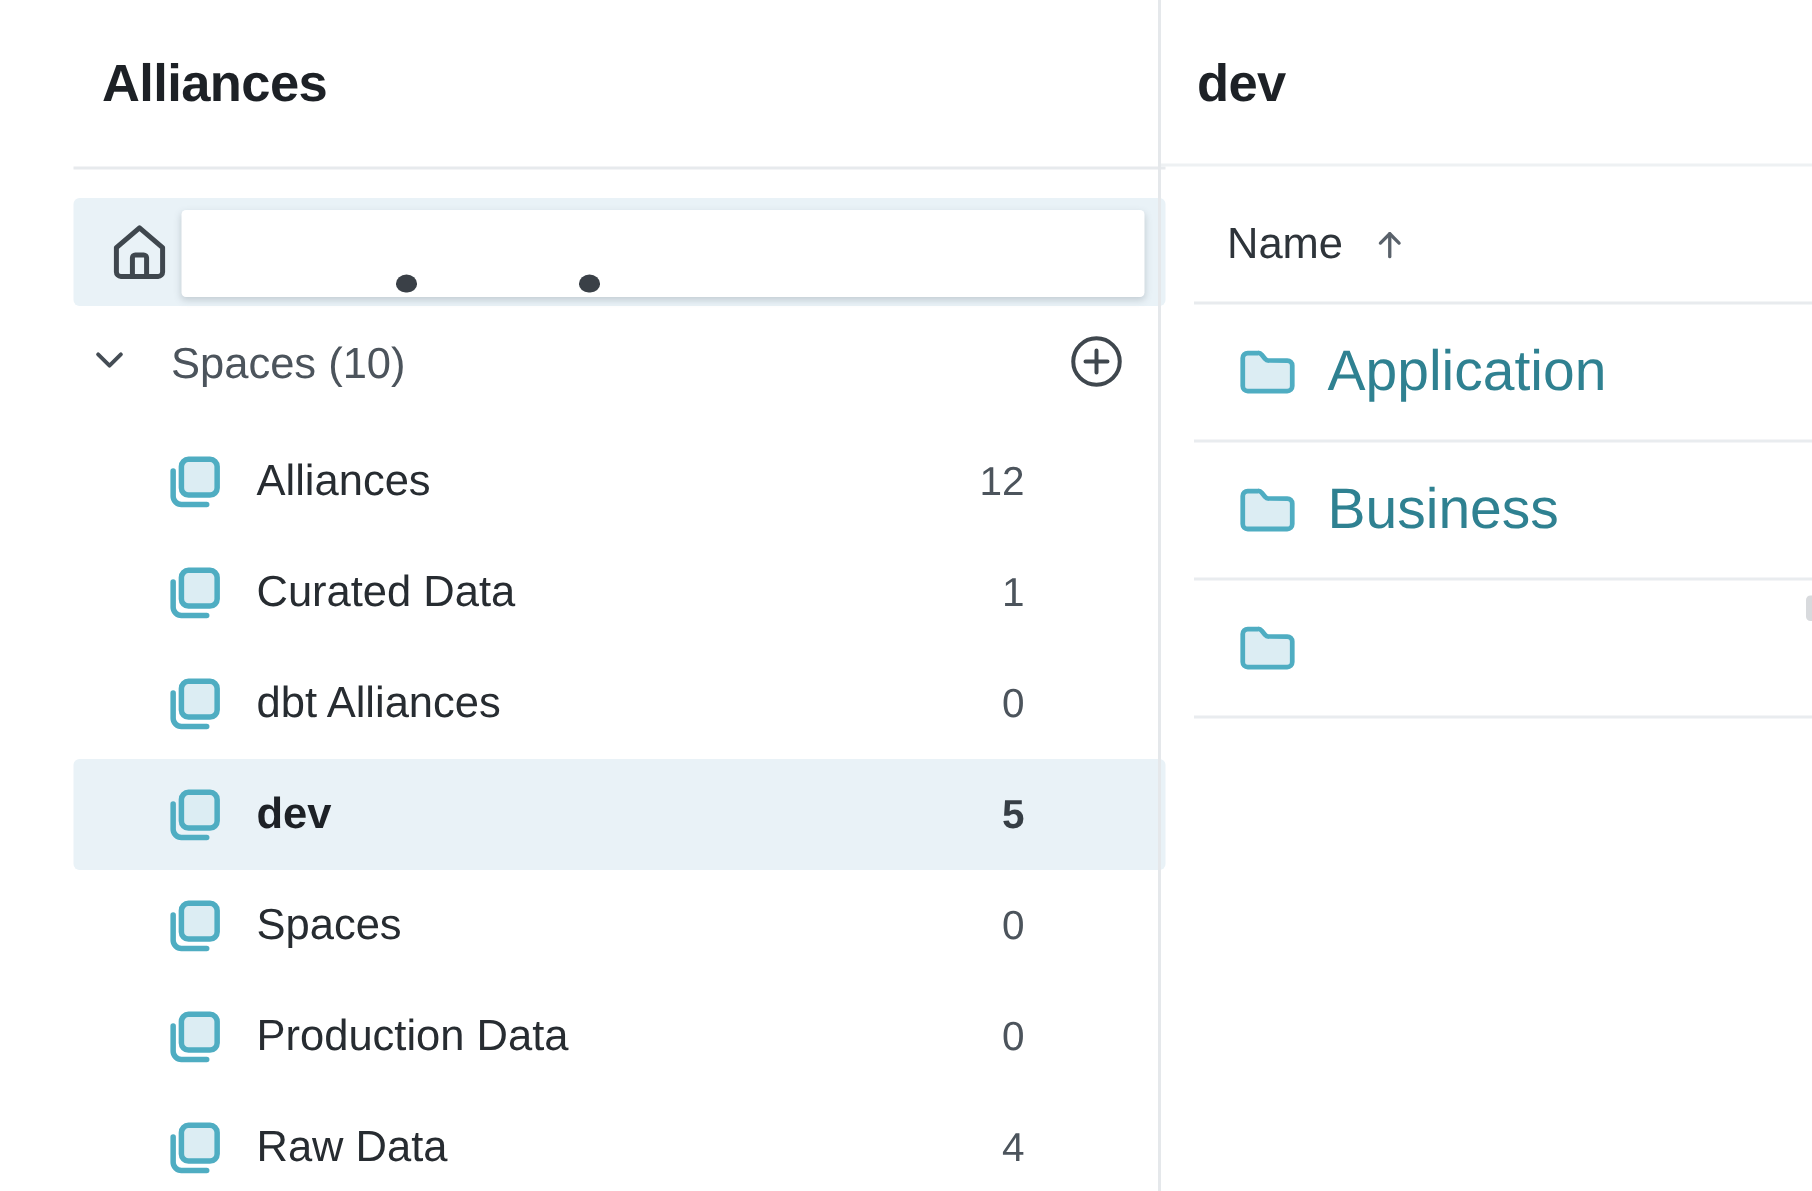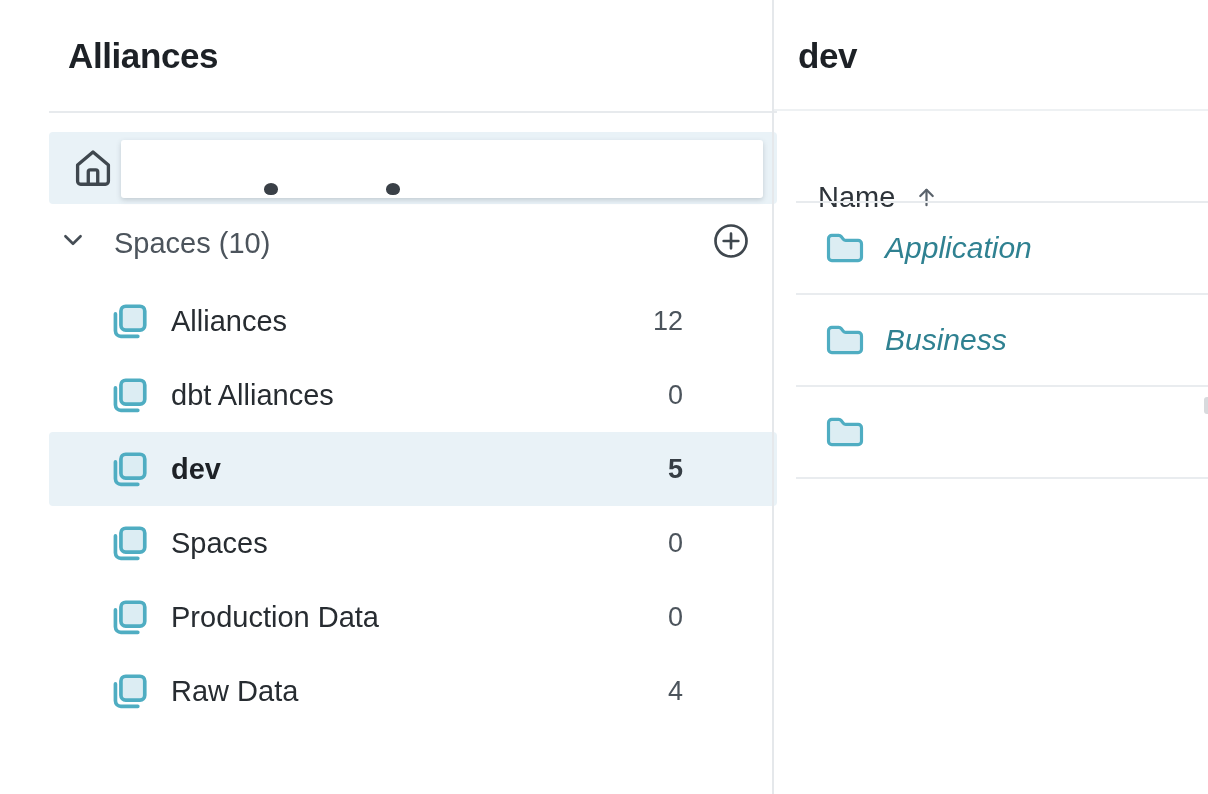--- a/index.html
+++ b/index.html
@@ -74,34 +74,34 @@
   .main-title {
     position: absolute; left: 24px; top: 36px; margin: 0;
     font-size: 35px; font-weight: 700; color: #1d2126; letter-spacing: -0.4px;
   }
   .main-top-divider {
     position: absolute; left: 0; top: 109px; width: 434px; height: 2px;
     background: #eef1f3;
   }
   .table-header {
     position: absolute; left: 44px; top: 143px; height: 40px;
-    display: flex; align-items: center; gap: 20px; cursor: pointer; margin-top: 34px;
+    display: flex; align-items: center; gap: 20px; cursor: pointer;
   }
   .table-header .hdr-label { font-size: 29px; color: #2e343a; }
   .header-divider {
     position: absolute; left: 22px; top: 201px; width: 412px; height: 2px;
     background: #e8ebee;
   }
   .folder-rows { position: absolute; left: 22px; top: 203px; width: 412px; }
   .folder-row {
     height: 92px; display: flex; align-items: center; padding-left: 27px;
     border-bottom: 2px solid #e9ecef; cursor: pointer;
   }
   .folder-row .f-icon { width: 44px; height: 40px; flex: none; margin-right: 18px; }
-  .folder-row .name { font-size: 30px; color: #2f8191; font-style: italic; }
+  .folder-row .name { font-size: 38px; color: #2f8191; }
 
   .edge-sliver {
     position: absolute; right: 0; top: 397px; width: 4px; height: 17px;
     background: #d8dadd; border-radius: 3px 0 0 3px;
   }
 </style>
 </head>
 <body>
 
 <div class="sidebar">
@@ -143,20 +143,30 @@
       <span class="s-icon">
         <svg width="44" height="44" viewBox="0 0 24 24" fill="none">
           <path d="M4.6 7.6 V16.8 a3 3 0 0 0 3 3 H16.8" stroke="#4fadc2" stroke-width="2" stroke-linecap="round"></path>
           <rect x="7.6" y="3.4" width="13" height="13" rx="2.6" fill="#dcedf3" stroke="#4fadc2" stroke-width="2"></rect>
         </svg>
       </span>
       <span class="label">Alliances</span>
       <span class="count">12</span>
     </div>
 
+    <div class="space-row">
+      <span class="s-icon">
+        <svg width="44" height="44" viewBox="0 0 24 24" fill="none">
+          <path d="M4.6 7.6 V16.8 a3 3 0 0 0 3 3 H16.8" stroke="#4fadc2" stroke-width="2" stroke-linecap="round"></path>
+          <rect x="7.6" y="3.4" width="13" height="13" rx="2.6" fill="#dcedf3" stroke="#4fadc2" stroke-width="2"></rect>
+        </svg>
+      </span>
+      <span class="label">Curated Data</span>
+      <span class="count">1</span>
+    </div>
 
     <div class="space-row">
       <span class="s-icon">
         <svg width="44" height="44" viewBox="0 0 24 24" fill="none">
           <path d="M4.6 7.6 V16.8 a3 3 0 0 0 3 3 H16.8" stroke="#4fadc2" stroke-width="2" stroke-linecap="round"></path>
           <rect x="7.6" y="3.4" width="13" height="13" rx="2.6" fill="#dcedf3" stroke="#4fadc2" stroke-width="2"></rect>
         </svg>
       </span>
       <span class="label">dbt Alliances</span>
       <span class="count">0</span>

